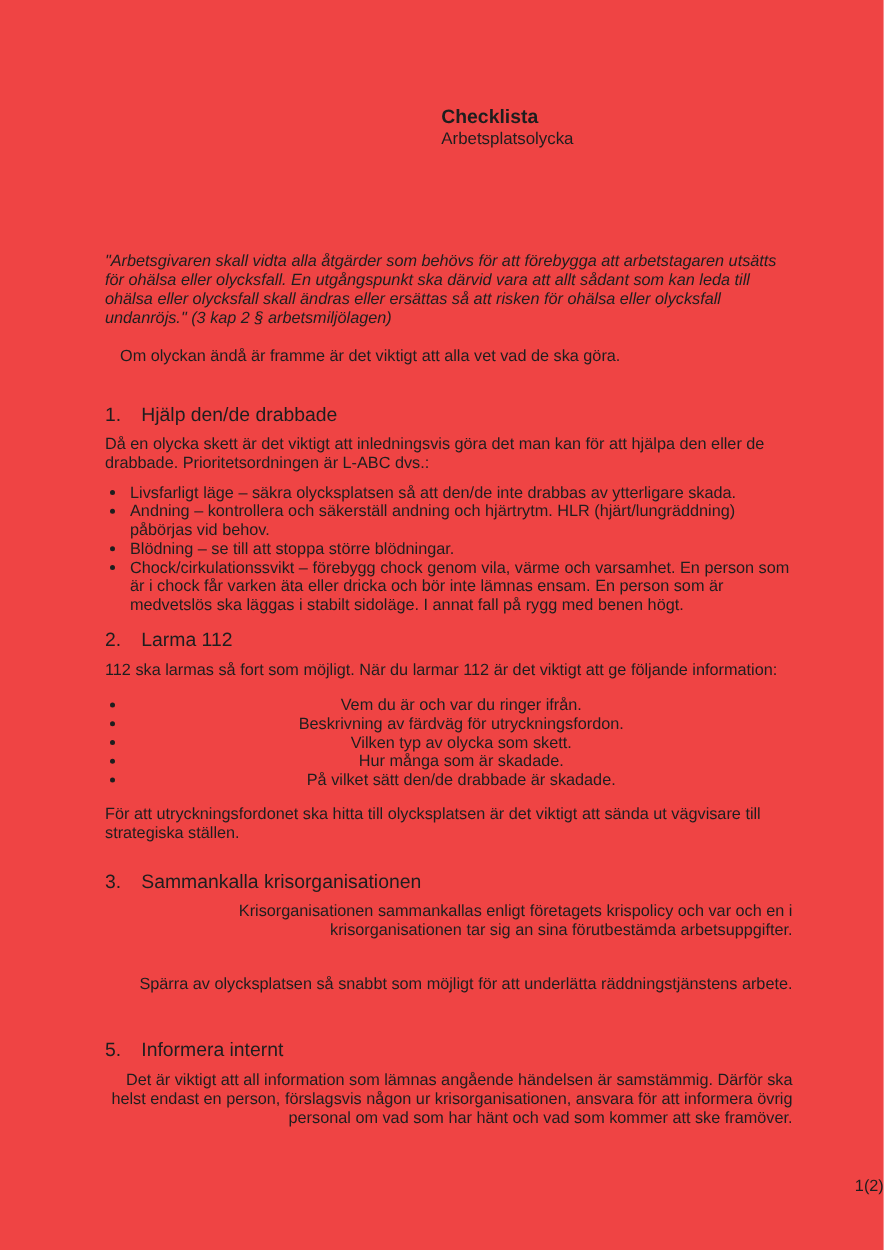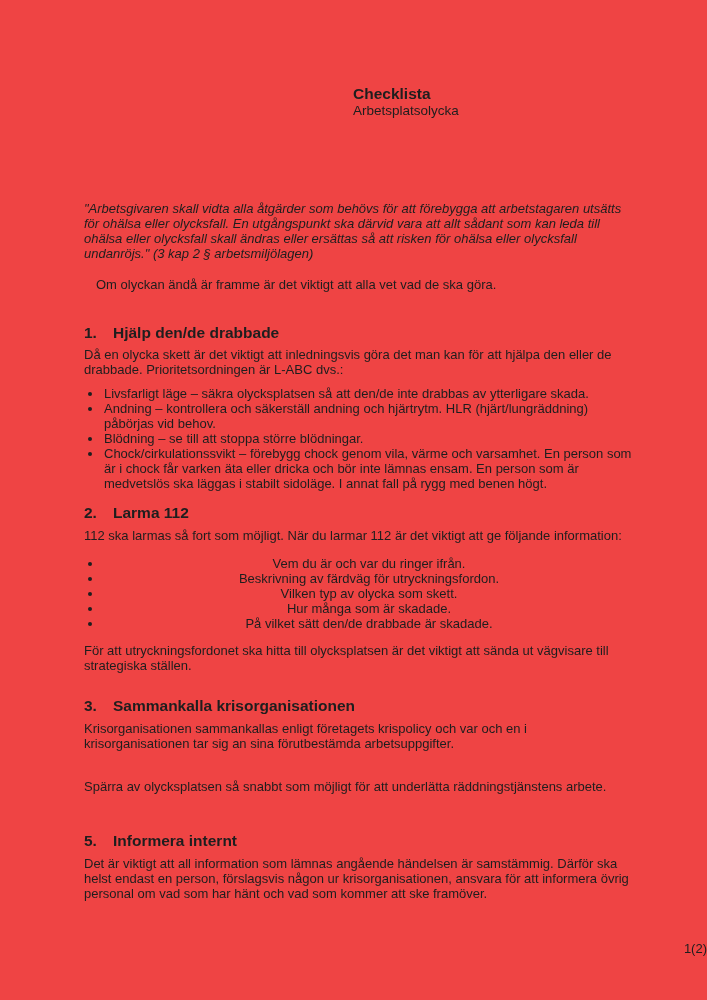--- a/index.html
+++ b/index.html
@@ -58,34 +58,34 @@
     font-size: 13px;
     line-height: 15px;
   }
   .sec-1 { top: 323px; }
   .sec-2 { top: 503px; }
   .sec-3 { top: 696px; }
   .sec-4 { top: 773px; }
   .sec-5 { top: 831px; }
   .sec-head {
     font-size: 15.5px;
-    font-weight: bold;
+    font-weight: normal;
     line-height: 19px;
   }
   .sec-num {
     display: inline-block;
     width: 29px;
   }
   .sec-para {
     margin: 5px 0 0 0;
   }
   .sec-2 .sec-para { margin-top: 6px; }
   .sec-3 .sec-para,
   .sec-4 .sec-para,
-  .sec-5 .sec-para { margin-top: 6px; }
+  .sec-5 .sec-para { margin-top: 6px; text-align: right; }
   .sec-list {
     margin: 9px 0 0 0;
     padding: 0 0 0 19px;
     list-style: disc outside;
   }
   .sec-2 .sec-list { margin-top: 13px; text-align: center; }
   .sec-list li {
     margin: 0;
     padding: 0 0 0 1px;
   }

